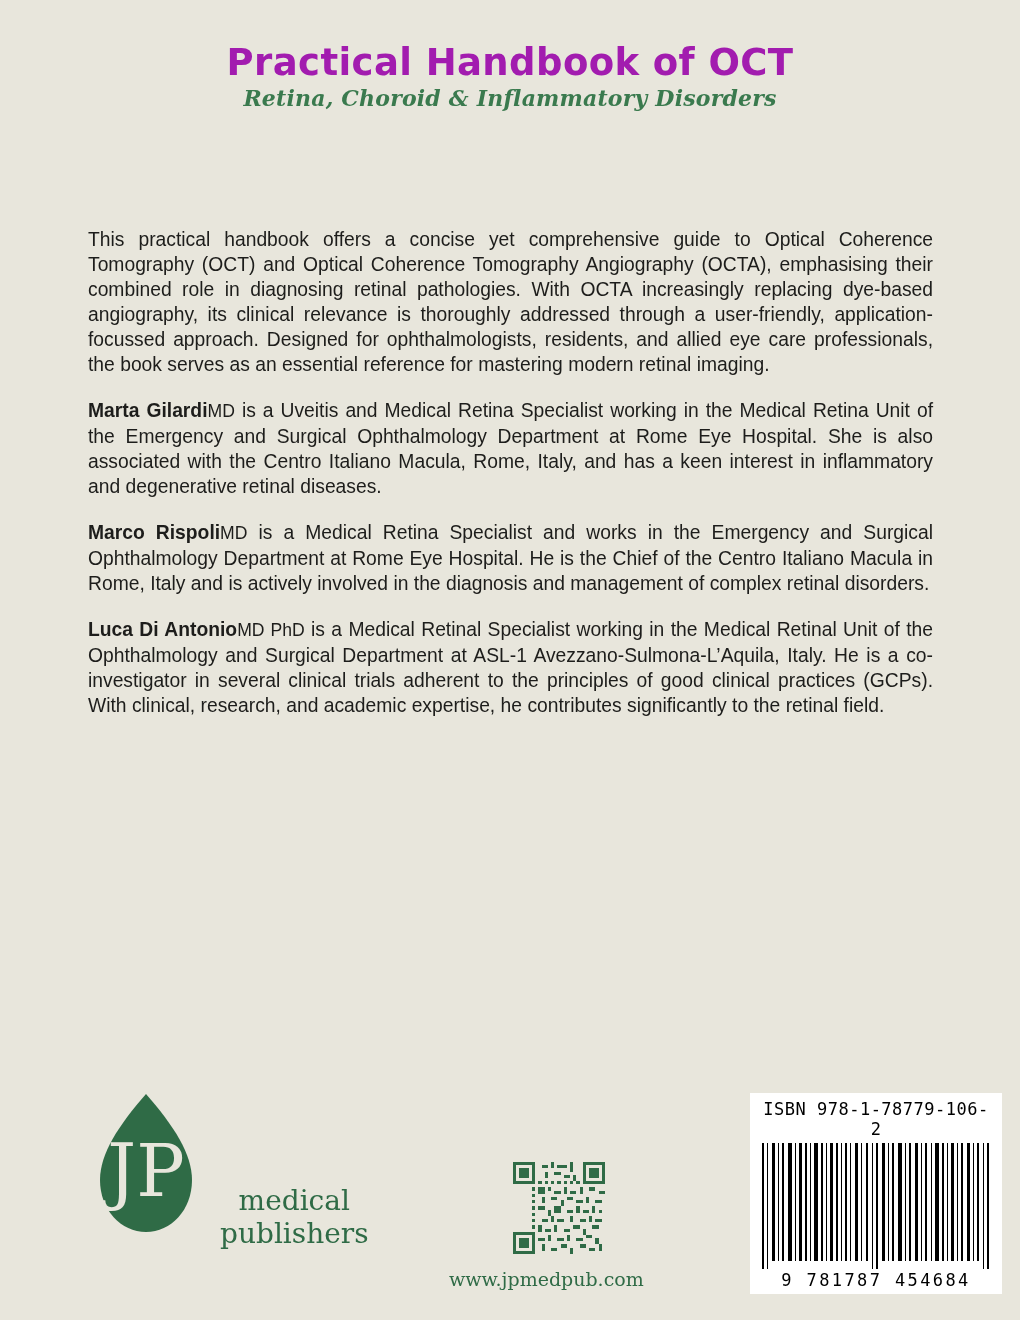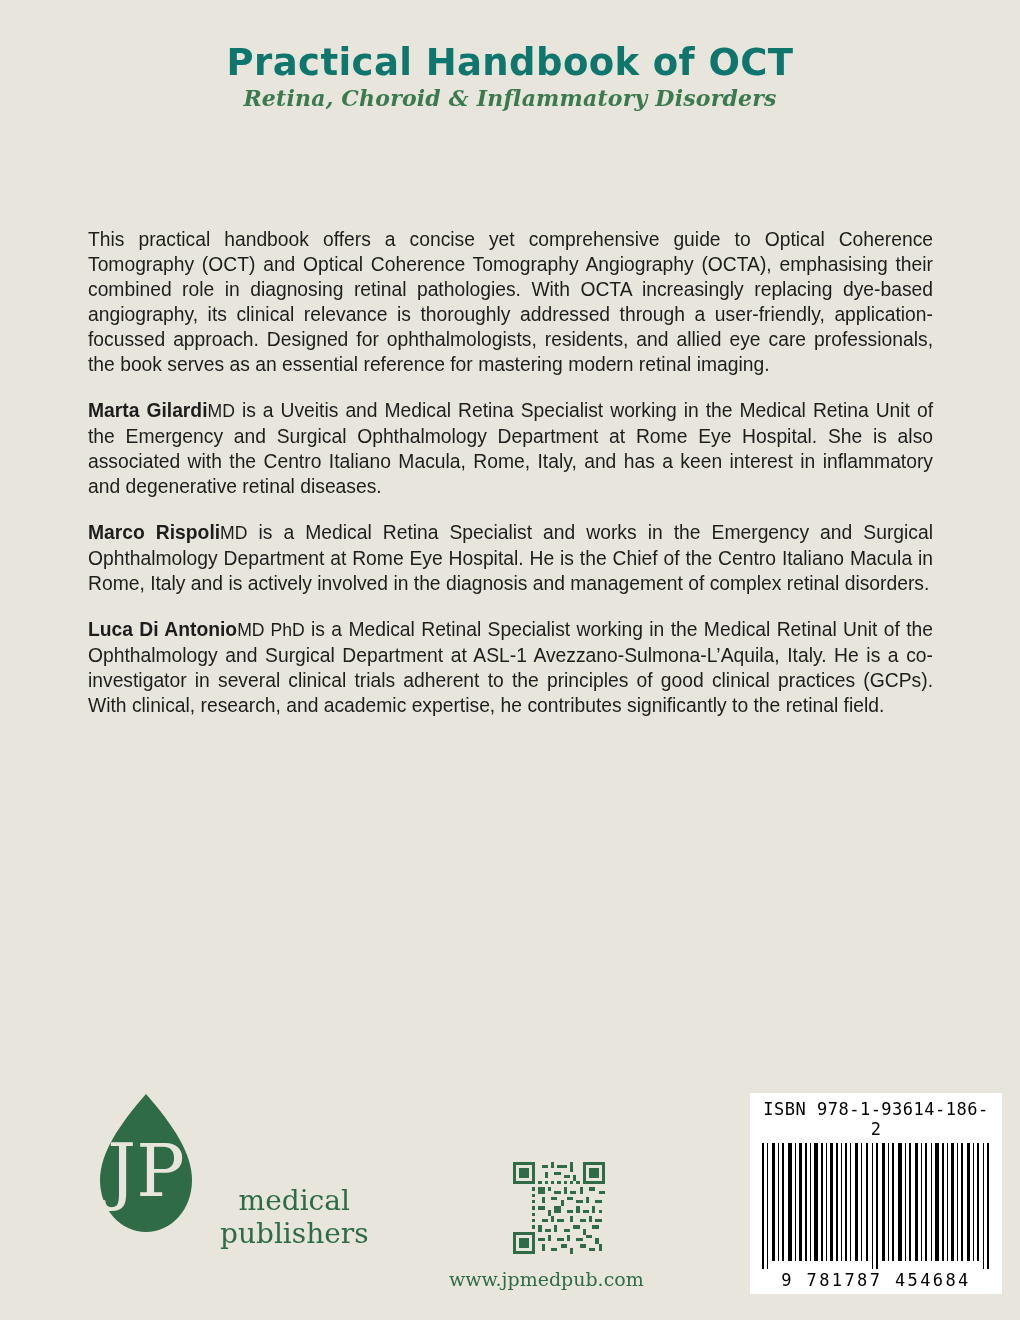--- a/index.html
+++ b/index.html
@@ -27,21 +27,21 @@
     top: 42px;
     left: 0;
     width: 1020px;
     text-align: center;
   }
   .book-title {
     font-family: "DejaVu Sans", sans-serif;
     font-size: 37px;
     font-weight: 600;
     letter-spacing: 0.4px;
-    color: #0f766e;
+    color: #a21caf;
     line-height: 1.15;
   }
   .book-subtitle {
     font-family: "DejaVu Serif", serif;
     font-style: italic;
     font-weight: bold;
     font-size: 22px;
     color: #3a7a4e;
     letter-spacing: 0.2px;
   }
@@ -278,21 +278,21 @@
           <rect x="18" y="27" width="1" height="2"></rect>
         <rect x="21" y="26" width="2" height="1"></rect>
           <rect x="24" y="27" width="2" height="1"></rect>
         <rect x="27" y="26" width="1" height="2"></rect>
       </g>
     </svg>
     <div class="qr-url">www.jpmedpub.com</div>
   </div>
 
   <div class="barcode-block">
-    <div class="isbn-text">ISBN 978-1-93614-186-2</div>
+    <div class="isbn-text">ISBN 978-1-78779-106-2</div>
     <svg class="bars" viewBox="0 0 236 126" shape-rendering="crispEdges">
       <rect width="236" height="126" fill="#ffffff"></rect>
       <g fill="#000000">
         <rect x="4" y="0" width="2" height="126"></rect>
         <rect x="9" y="0" width="1" height="126"></rect>
         <rect x="14" y="0" width="3" height="118"></rect>
         <rect x="20" y="0" width="1" height="118"></rect>
         <rect x="24" y="0" width="2" height="118"></rect>
         <rect x="30" y="0" width="4" height="118"></rect>
         <rect x="37" y="0" width="1" height="118"></rect>

